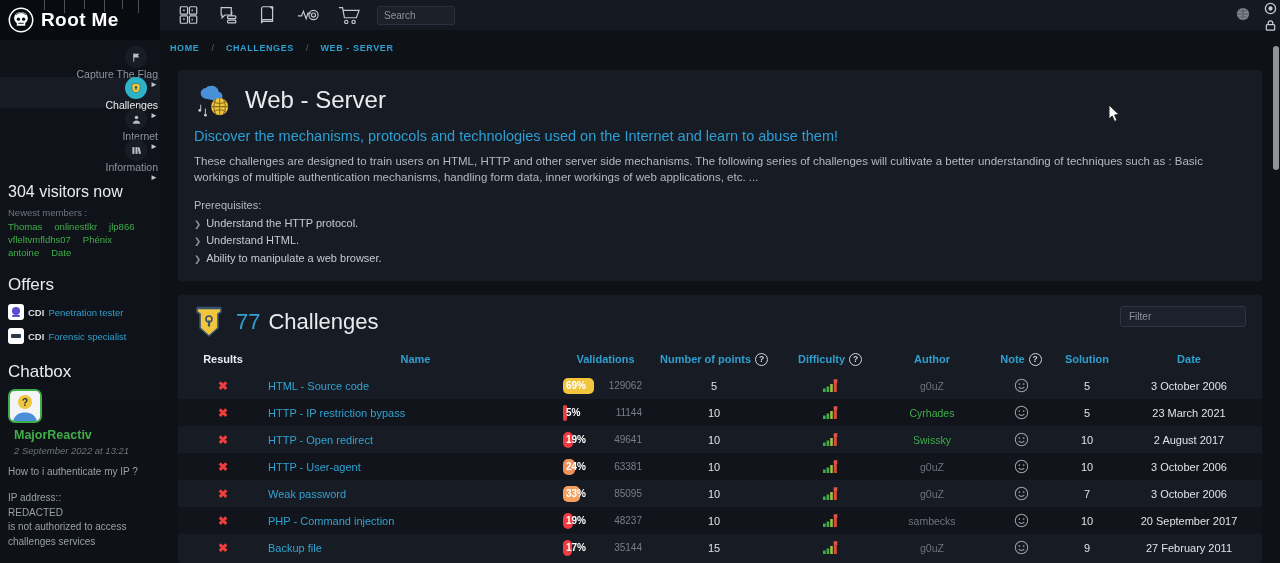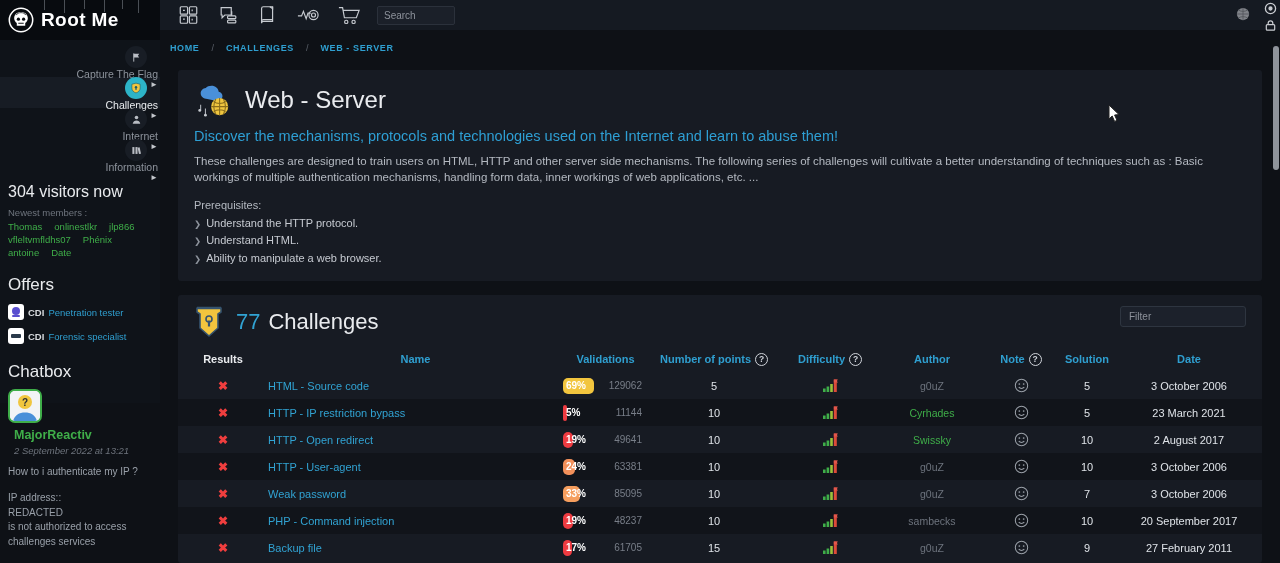--- a/index.html
+++ b/index.html
@@ -553,21 +553,21 @@
         </div>
 
         <div class="t-row">
           <span class="td-x">✖</span>
           <a class="td-name" href="#">Backup file</a>
           <span class="td-val">
             <span class="badge-track">
               <span class="badge" style="width: 17%; background: rgb(238, 59, 65);"></span>
               <span class="badge-label">17%</span>
             </span>
-            <span class="td-count">61705</span>
+            <span class="td-count">35144</span>
           </span>
           <span class="td-center">15</span>
           <span class="td-flex">
             <svg width="15" height="13" viewBox="0 0 15 13">
               <rect x="0" y="9.5" width="2.6" height="3.5" fill="#3fae49"></rect>
               <rect x="3.6" y="7.5" width="2.6" height="5.5" fill="#3fae49"></rect>
               <rect x="7.2" y="5" width="2.6" height="8" fill="#9ac33c"></rect>
               <rect x="10.8" y="0.5" width="3" height="12.5" fill="#dd4b39"></rect>
               <path d="M10.8 .5h4.2l-1.2 1.5 1.2 1.5h-4.2z" fill="#e2574c"></path>
             </svg>

